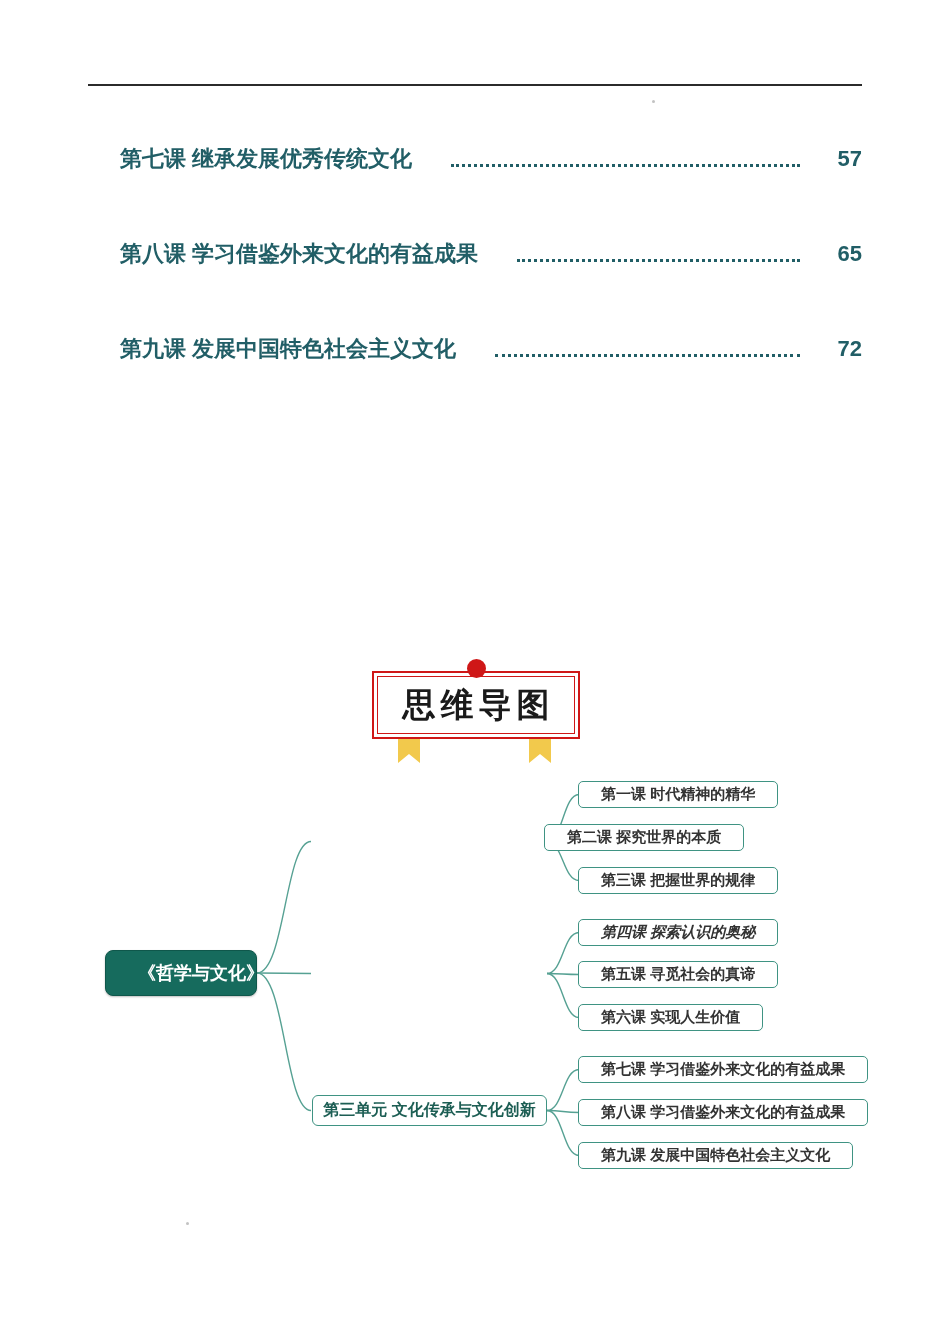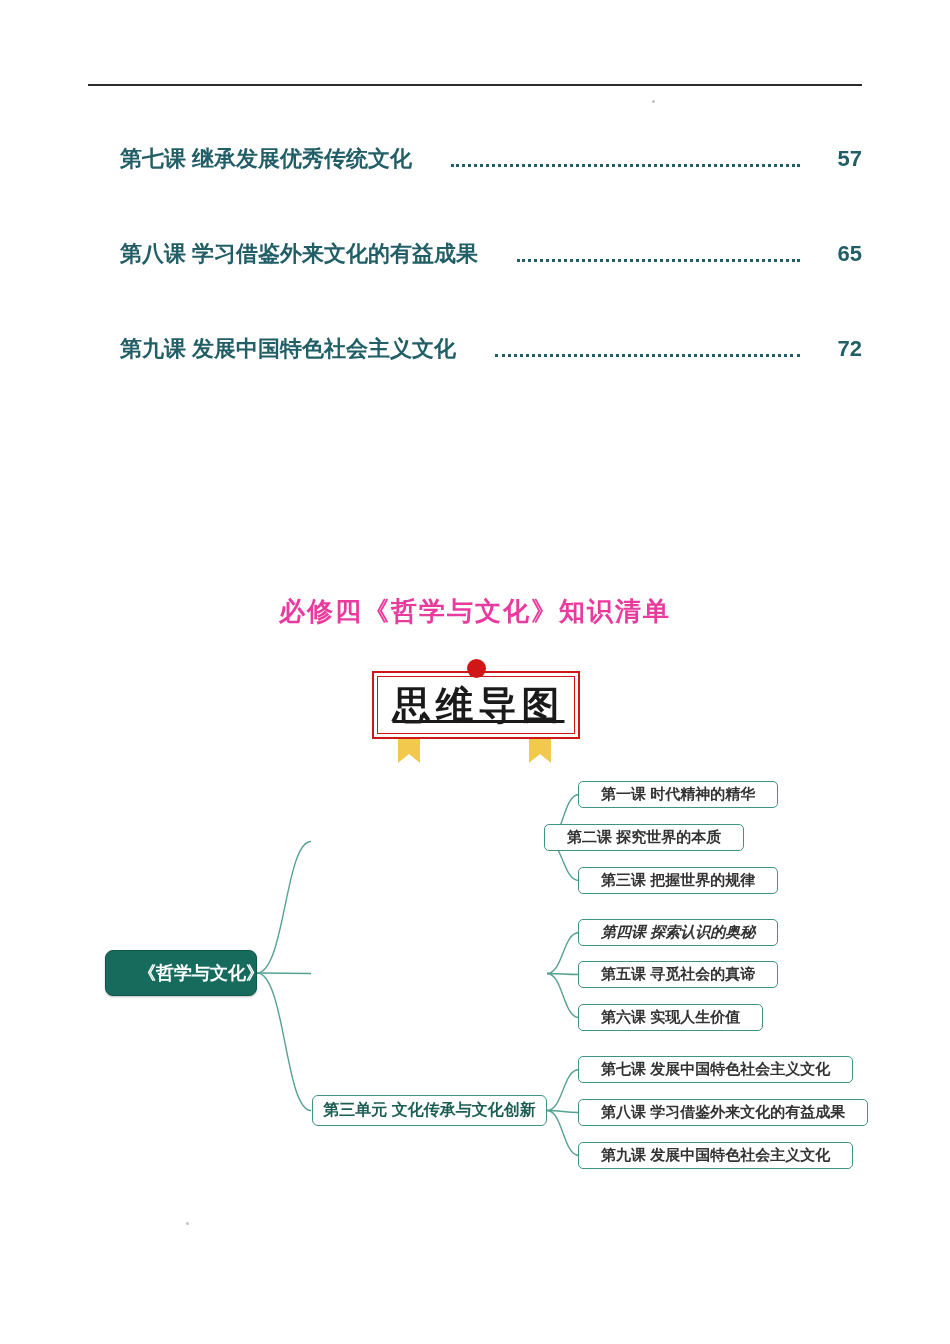--- a/index.html
+++ b/index.html
@@ -65,23 +65,22 @@
     border:2px solid var(--red);
     background:#fff;
     z-index:3;
   }
   .mm-header-inner{
     position:absolute;inset:3px;
     border:1px solid var(--red);
     display:flex;align-items:center;justify-content:center;
   }
   .mm-header-text{
-    font-size:38px;font-weight:bold;color:#1a1a1a;letter-spacing:5px;
+    font-size:33px;font-weight:bold;color:#1a1a1a;letter-spacing:5px;
     padding-left:5px; 
-    text-decoration:underline;
   }
   .mm-header-dot{
     position:absolute;left:467px;top:659px;width:19px;height:19px;
     border-radius:50%;background:var(--red);z-index:4;
   }
   .ribbon{
     position:absolute;top:735px;width:22px;height:28px;
     background:var(--ribbon);
     clip-path:polygon(0 0,100% 0,100% 100%,50% 68%,0 100%);
     z-index:2;
@@ -137,21 +136,20 @@
     <span class="toc-title">第八课 学习借鉴外来文化的有益成果</span>
     <span class="toc-leader"></span>
     <span class="toc-page">65</span>
   </div>
   <div class="toc-row toc-row-2">
     <span class="toc-title">第九课 发展中国特色社会主义文化</span>
     <span class="toc-leader"></span>
     <span class="toc-page">72</span>
   </div>
 
-  <div class="section-title">必修四《哲学与文化》知识清单</div>
 
   <div class="mm-header-dot"></div>
   <div class="mm-header-box">
     <div class="mm-header-inner">
       <span class="mm-header-text">思维导图</span>
     </div>
   </div>
   <div class="ribbon ribbon-left"></div>
   <div class="ribbon ribbon-right"></div>
 
@@ -178,17 +176,17 @@
   <div class="node unit" style="left:312px;top:1095px;">第三单元 文化传承与文化创新</div>
 
   <div class="node leaf" style="left:578px;top:781px;">第一课 时代精神的精华</div>
   <div class="node leaf" style="left:544px;top:824px;">第二课 探究世界的本质</div>
   <div class="node leaf" style="left:578px;top:867px;">第三课 把握世界的规律</div>
 
   <div class="node leaf" style="left:578px;top:919px;font-style:italic;">第四课 探索认识的奥秘</div>
   <div class="node leaf" style="left:578px;top:961px;">第五课 寻觅社会的真谛</div>
   <div class="node leaf" style="left:578px;top:1004px;">第六课 实现人生价值</div>
 
-  <div class="node leaf" style="left:578px;top:1056px;">第七课 发展中国特色社会主义文化</div>
+  <div class="node leaf" style="left:578px;top:1056px;">第七课 学习借鉴外来文化的有益成果</div>
   <div class="node leaf" style="left:578px;top:1099px;">第八课 学习借鉴外来文化的有益成果</div>
   <div class="node leaf" style="left:578px;top:1142px;">第九课 发展中国特色社会主义文化</div>
 
 </div>
 
 </body></html>

